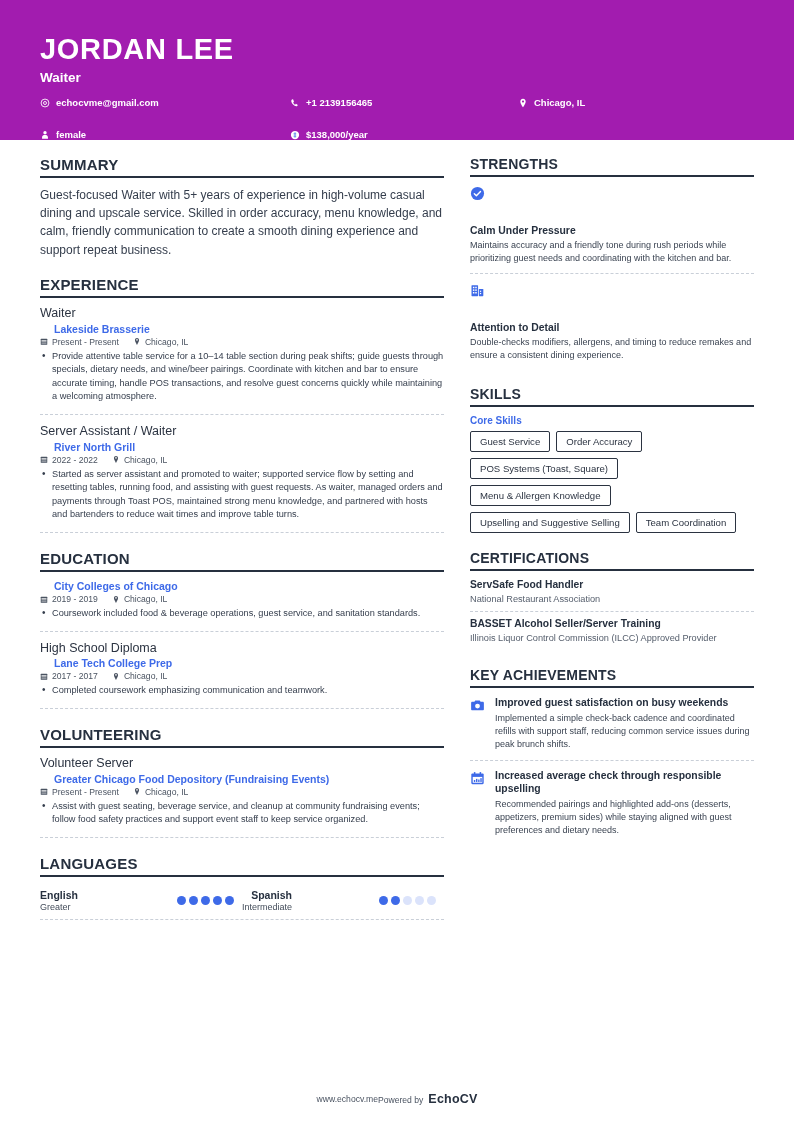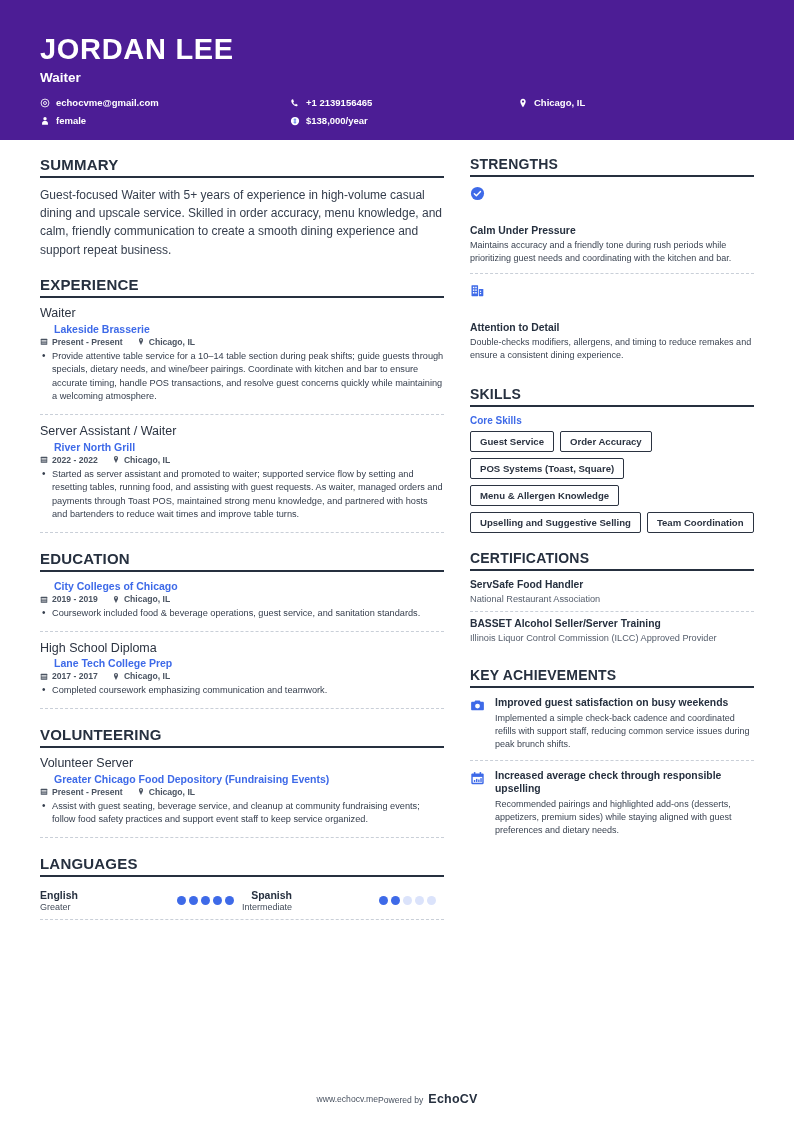--- a/index.html
+++ b/index.html
@@ -12,21 +12,21 @@
     height: 1123px;
     font-family: "Liberation Sans", sans-serif;
     color: #2b3341;
     -webkit-font-smoothing: antialiased;
     position: relative;
     overflow: hidden;
   }
 
   
   .header {
-    background: #4c1d95;
+    background: #a21caf;
     color: #ffffff;
     padding: 34px 40px 16px 40px;
     height: 140px;
     box-sizing: border-box;
   }
   .name {
     font-size: 29px;
     font-weight: bold;
     letter-spacing: 0.7px;
     line-height: 1.05;
@@ -34,21 +34,21 @@
     text-transform: uppercase;
   }
   .role {
     font-size: 13.5px;
     font-weight: bold;
     margin: 0 0 12px 0;
   }
   .contact-grid {
     display: grid;
     grid-template-columns: 250px 228px auto;
-    row-gap: 6px;
+    row-gap: 20px;
     font-size: 9.5px;
     font-weight: bold;
   }
   .contact-item {
     display: flex;
     align-items: center;
     gap: 6px;
     line-height: 1.2;
   }
   .contact-item .ci {
@@ -114,21 +114,21 @@
     padding-left: 14px;
   }
   .entry-meta {
     display: flex;
     align-items: center;
     gap: 14px;
     font-size: 8.6px;
     color: #4a5361;
     margin-bottom: 3px;
   }
-  .meta-bit { display: flex; align-items: center; gap: 4px; font-weight: bold; }
+  .meta-bit { display: flex; align-items: center; gap: 4px; }
   .meta-bit .mi { display: inline-flex; width: 8px; height: 9px; flex: none; }
   .meta-bit svg { display: block; }
 
   ul.bullets {
     margin: 0;
     padding-left: 12px;
     list-style: none;
   }
   ul.bullets li {
     position: relative;
@@ -194,21 +194,21 @@
     font-weight: bold;
     color: #3e6ae8;
     margin-bottom: 5px;
   }
   .skill-tags { display: flex; flex-wrap: wrap; gap: 6px; }
   .tag {
     border: 1.2px solid #2b3341;
     border-radius: 2px;
     padding: 4px 9px;
     font-size: 9.6px;
-    font-weight: bold;
+    font-weight: normal;
     color: #2b3341;
     line-height: 1.15;
     white-space: nowrap;
   }
 
   .cert {
     padding-bottom: 5px;
     border-bottom: 1px dashed #c9cfd8;
     margin-bottom: 6px;
   }

